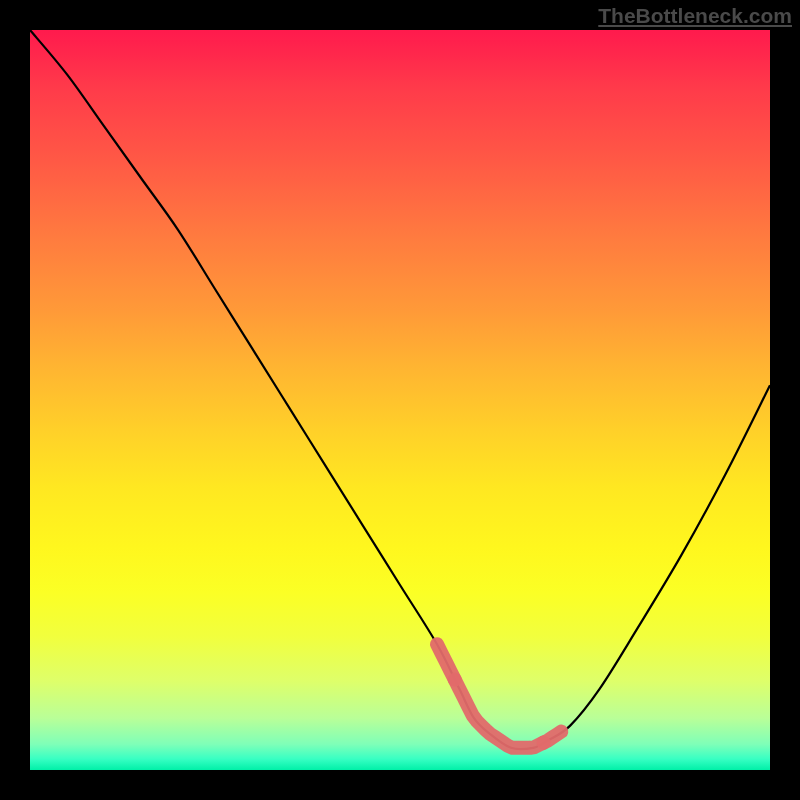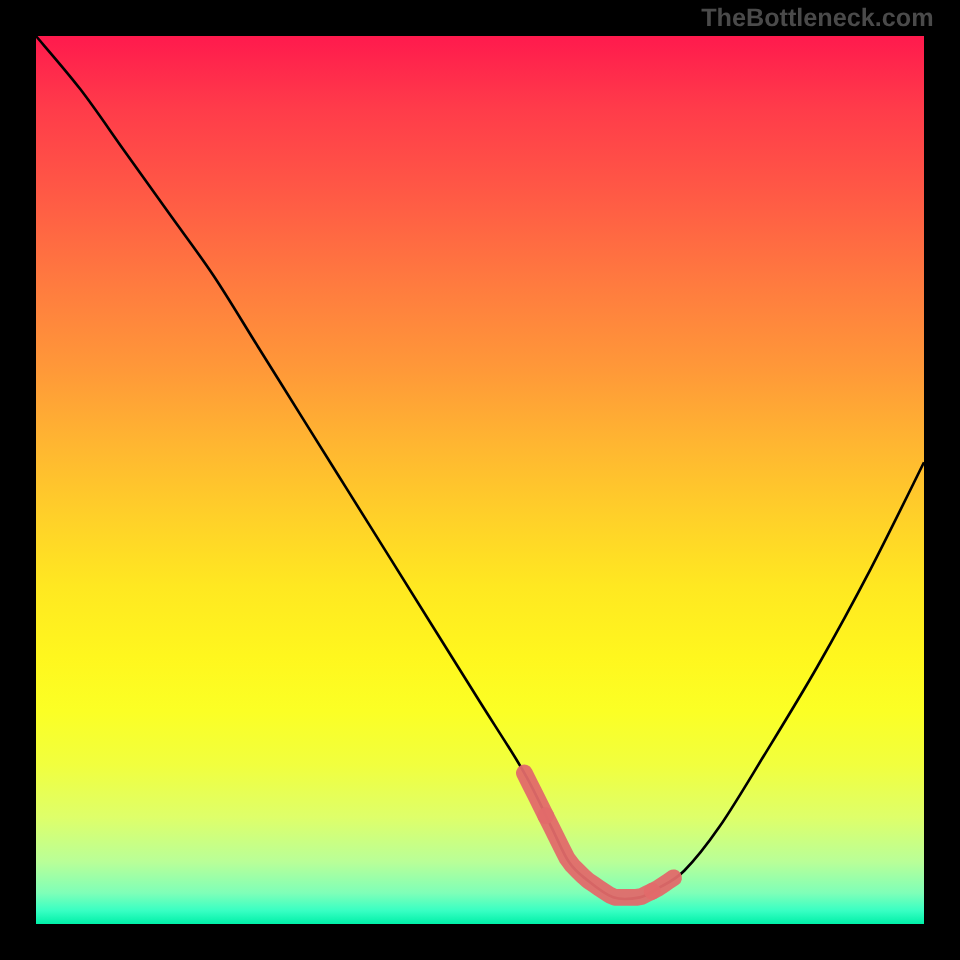--- a/index.html
+++ b/index.html
@@ -7,25 +7,26 @@
     width: 800px;
     height: 800px;
     background: #000;
     position: relative;
     overflow: hidden;
     font-family: Arial, Helvetica, sans-serif;
   }
   .watermark {
     position: absolute;
     top: 4px;
-    right: 22px;
+    right: 8px;
     color: #4a4a4a;
     font-size: 21px;
     font-weight: bold;
     z-index: 10;
+    text-decoration: underline;
   }
   .plot {
     position: absolute;
     left: 30px;
     top: 30px;
     width: 740px;
     height: 740px;
   }
   .gradient {
     position: absolute;

